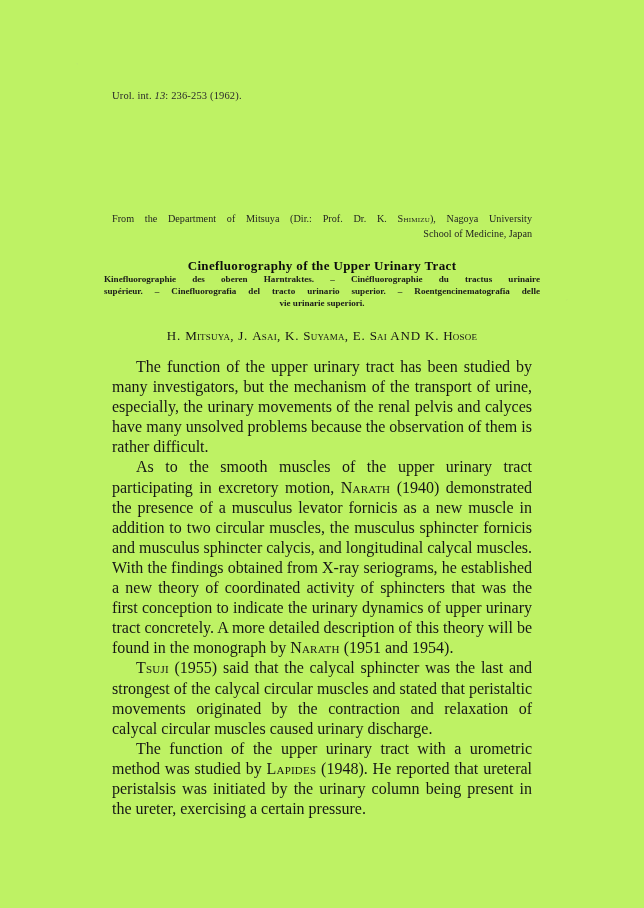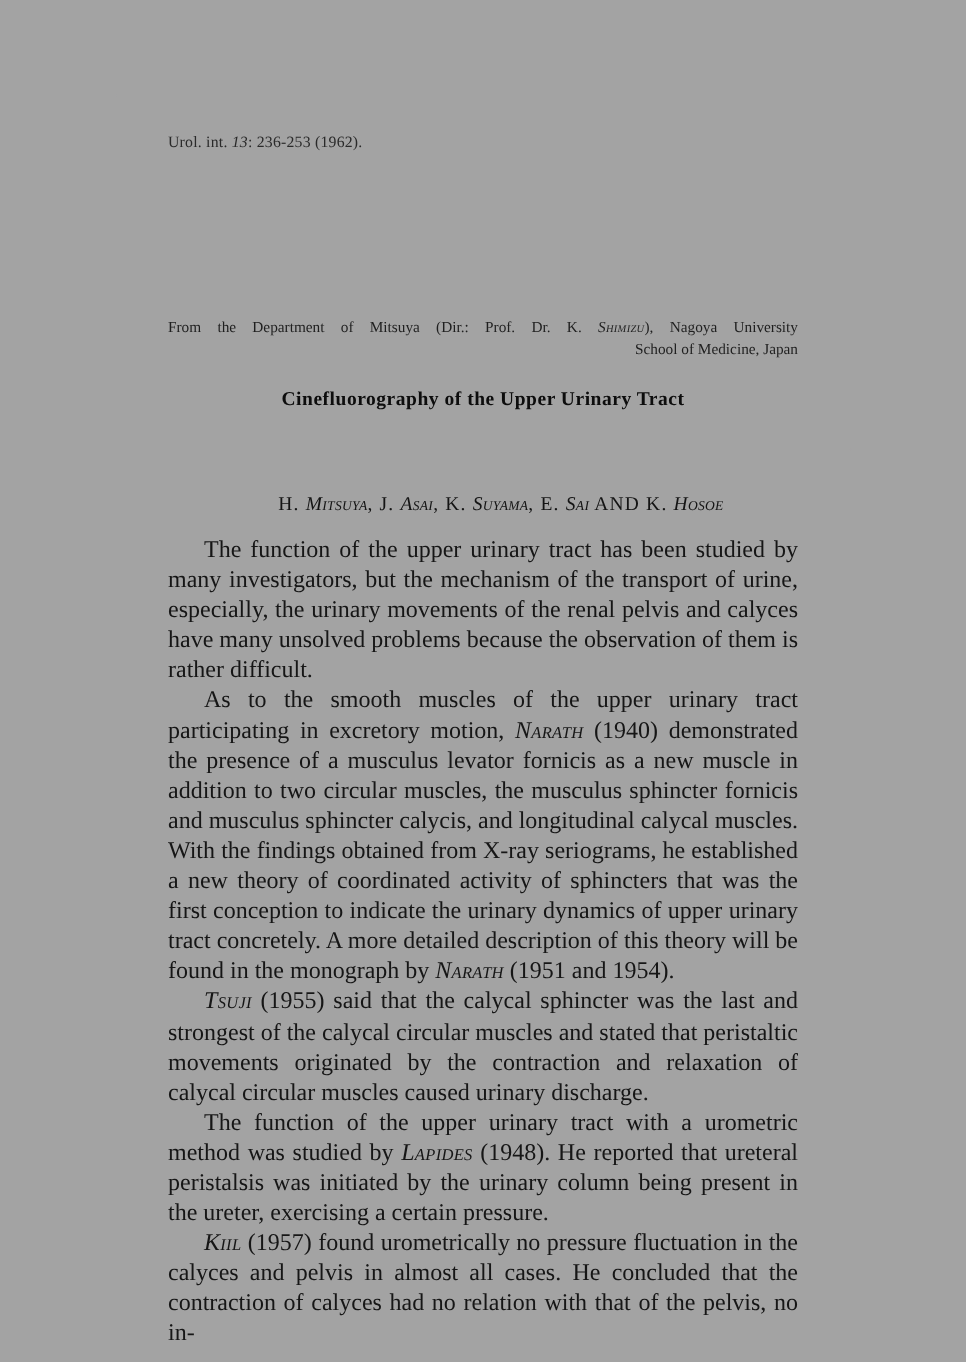--- a/index.html
+++ b/index.html
@@ -12,21 +12,21 @@
     height: 908px;
     overflow: hidden;
     font-family: "Liberation Serif", "DejaVu Serif", serif;
     color: #171717;
     position: relative;
   }
 
   .page {
     position: absolute;
     inset: 0;
-    background: #a3a3a3;
+    background: #bef264;
   }
 
   
   .page::before {
     content: "";
     position: absolute;
     inset: 0;
     pointer-events: none;
     background:
       radial-gradient(circle at 12% 7%, rgba(160,160,170,0.05) 0 1px, transparent 1px),
@@ -64,21 +64,20 @@
     text-align-last: justify;
     white-space: nowrap;
   }
   .affiliation .l2 {
     display: block;
     text-align: right;
   }
   .smallcap {
     font-variant: small-caps;
     letter-spacing: 0.2px;
-    font-style: italic;
   }
 
   .title {
     position: absolute;
     left: 112px;
     top: 249px;
     width: 420px;
     text-align: center;
     font-size: 13px;
     font-weight: bold;
@@ -103,21 +102,21 @@
     white-space: nowrap;
   }
   .subtitle .sl-last {
     display: block;
     text-align: center;
     text-align-last: center;
   }
 
   .authors {
     position: absolute;
-    left: 124px;
+    left: 112px;
     top: 328px;
     width: 420px;
     text-align: center;
     font-size: 13px;
     font-variant: small-caps;
     letter-spacing: 0.8px;
     color: #141414;
   }
 
   .body {
@@ -147,24 +146,28 @@
     <span>(1962).</span>
   </div>
 
   <div class="affiliation">
     <span class="l1"><span>From the Department of Mitsuya (Dir.: Prof. Dr. K. </span><span class="smallcap">Shimizu</span><span>), Nagoya University</span></span>
     <span class="l2">School of Medicine, Japan</span>
   </div>
 
   <h1 class="title">Cinefluorography of the Upper Urinary Tract</h1>
 
+  <div class="subtitle">
+    <span class="sl">Kinefluorographie des oberen Harntraktes. – Cinéfluorographie du tractus urinaire</span>
+    <span class="sl">supérieur. – Cinefluorografia del tracto urinario superior. – Roentgencinematografia delle</span>
+    <span class="sl-last">vie urinarie superiori.</span>
+  </div>
 
   <div class="authors">H. <span class="smallcap">Mitsuya</span>, J. <span class="smallcap">Asai</span>, K. <span class="smallcap">Suyama</span>, E. <span class="smallcap">Sai</span> AND K. <span class="smallcap">Hosoe</span></div>
 
   <div class="body">
     <p>The function of the upper urinary tract has been studied by many investigators, but the mechanism of the transport of urine, especially, the urinary movements of the renal pelvis and calyces have many unsolved problems because the observation of them is rather difficult.</p>
     <p>As to the smooth muscles of the upper urinary tract participating in excretory motion, <span class="smallcap">Narath</span> (1940) demonstrated the presence of a musculus levator fornicis as a new muscle in addition to two circular muscles, the musculus sphincter fornicis and musculus sphincter calycis, and longitudinal calycal muscles. With the findings obtained from X-ray seriograms, he established a new theory of coordinated activity of sphincters that was the first conception to indicate the urinary dynamics of upper urinary tract concretely. A more detailed description of this theory will be found in the monograph by <span class="smallcap">Narath</span> (1951 and 1954).</p>
     <p><span class="smallcap">Tsuji</span> (1955) said that the calycal sphincter was the last and strongest of the calycal circular muscles and stated that peristaltic movements originated by the contraction and relaxation of calycal circular muscles caused urinary discharge.</p>
     <p>The function of the upper urinary tract with a urometric method was studied by <span class="smallcap">Lapides</span> (1948). He reported that ureteral peristalsis was initiated by the urinary column being present in the ureter, exercising a certain pressure.</p>
-    <p><span class="smallcap">Kiil</span> (1957) found urometrically no pressure fluctuation in the calyces and pelvis in almost all cases. He concluded that the contraction of calyces had no relation with that of the pelvis, no in-</p>
   </div>
 
 </div>
 
 </body></html>

